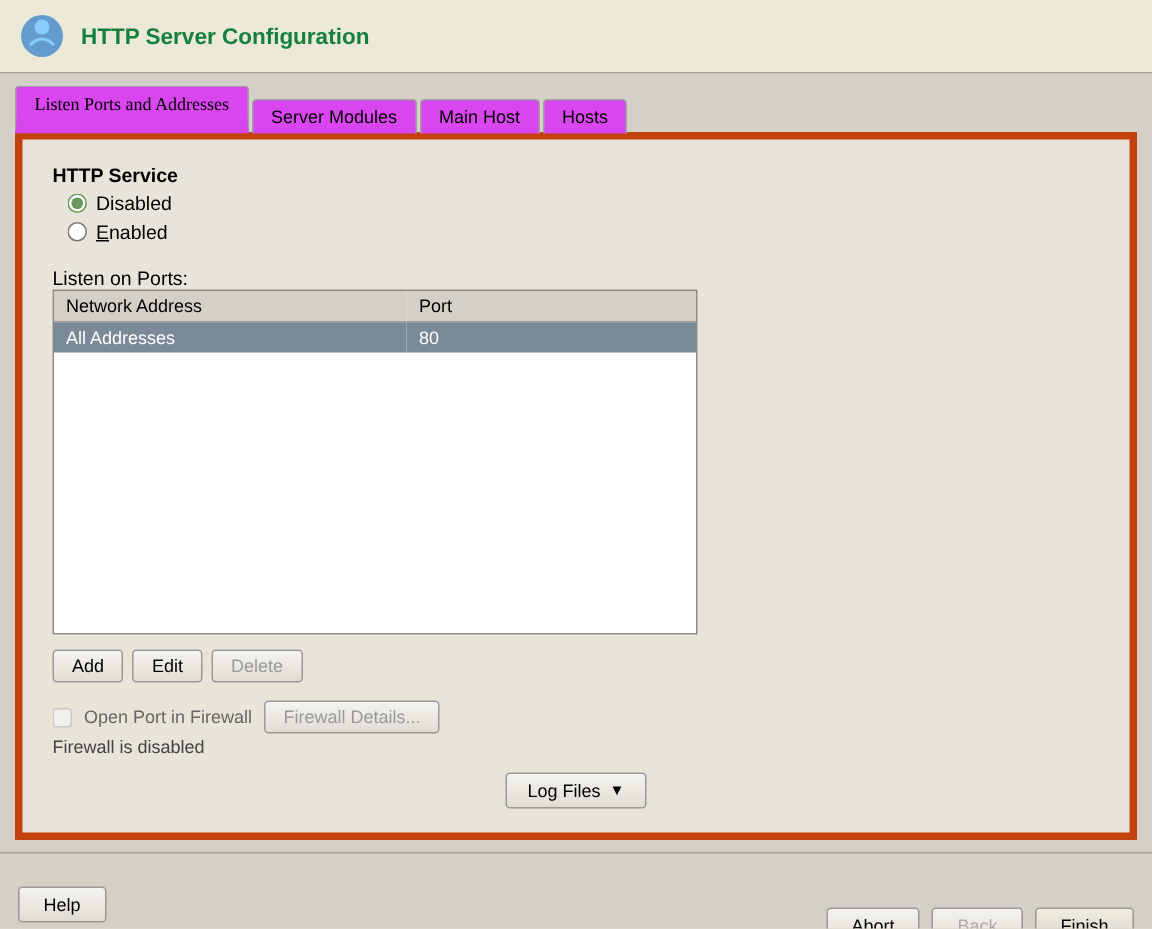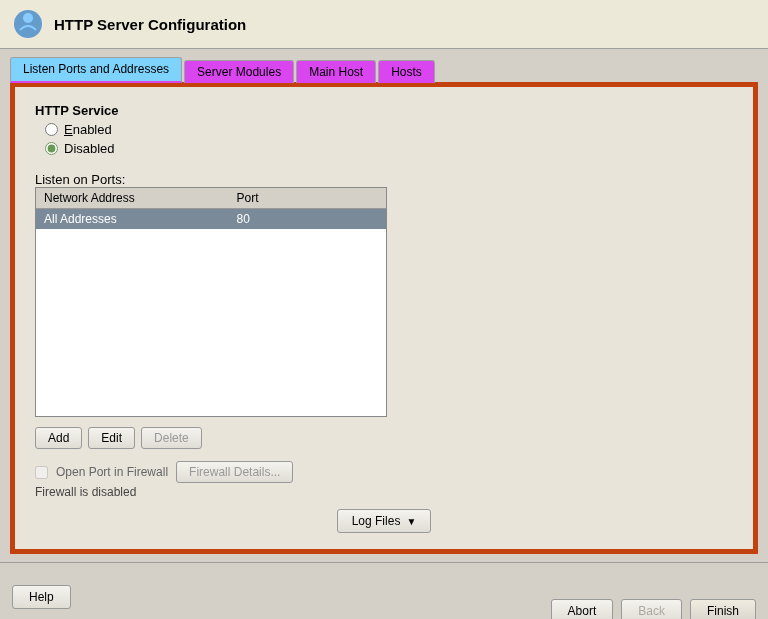--- a/index.html
+++ b/index.html
@@ -22,21 +22,21 @@
       align-items: center;
       gap: 10px;
     }
     .header-icon {
       width: 32px;
       height: 32px;
     }
     .header-text h1 {
       font-size: 15px;
       font-weight: bold;
-      color: #000000;
+      color: #15803d;
     }
     .header-text p {
       font-size: 12px;
       color: #333;
     }
     .header-text a {
       color: #0000cc;
       text-decoration: underline;
     }
 
@@ -62,23 +62,24 @@
       padding: 4px 12px;
       background: #d946ef;
       border: 1px solid #a0a0a0;
       border-bottom: none;
       cursor: pointer;
       font-size: 12px;
       border-radius: 3px 3px 0 0;
       color: #000;
     }
     .tab.active {
-      background: #7dd3fc;
-      border-bottom: 2px solid #d946ef;
+      background: #d946ef;
+      border-bottom: 7px solid #d946ef;
       padding-bottom: 5px;
+      font-family: Liberation Serif, serif;
     }
 
     
     .tab-panel {
       background: #e8e4da;
       border: 5px solid #c2410c;
       flex: 1;
       padding: 16px 20px;
       display: flex;
       flex-direction: column;
@@ -108,21 +109,21 @@
     }
 
     
     .ports-label {
       font-size: 13px;
       margin-top: 6px;
     }
     .ports-table-container {
       border: 1px solid #888;
       background: #fff;
-      width: 352px;
+      width: 430px;
       height: 230px;
       overflow: auto;
     }
     .ports-table {
       width: 100%;
       border-collapse: collapse;
     }
     .ports-table thead tr th {
       background: #d4d0c8;
       border-bottom: 1px solid #999;
@@ -250,26 +251,26 @@
     <div class="tab">Main Host</div>
     <div class="tab">Hosts</div>
   </div>
 
   <div class="tab-panel">
 
     <div>
       <div class="section-title">HTTP Service</div>
       <div class="radio-group">
         <label class="radio-item">
+          <input type="radio" name="http_service" checked="" style="">
+          <span>Disabled</span>
+        </label>
+        <label class="radio-item">
           <input type="radio" name="http_service" style="">
           <span><u>E</u>nabled</span>
-        </label>
-        <label class="radio-item">
-          <input type="radio" name="http_service" checked="" style="">
-          <span>Disabled</span>
         </label>
       </div>
     </div>
 
     <div>
       <div class="ports-label">Listen on Ports:</div>
       <div class="ports-table-container">
         <table class="ports-table">
           <thead>
             <tr>

